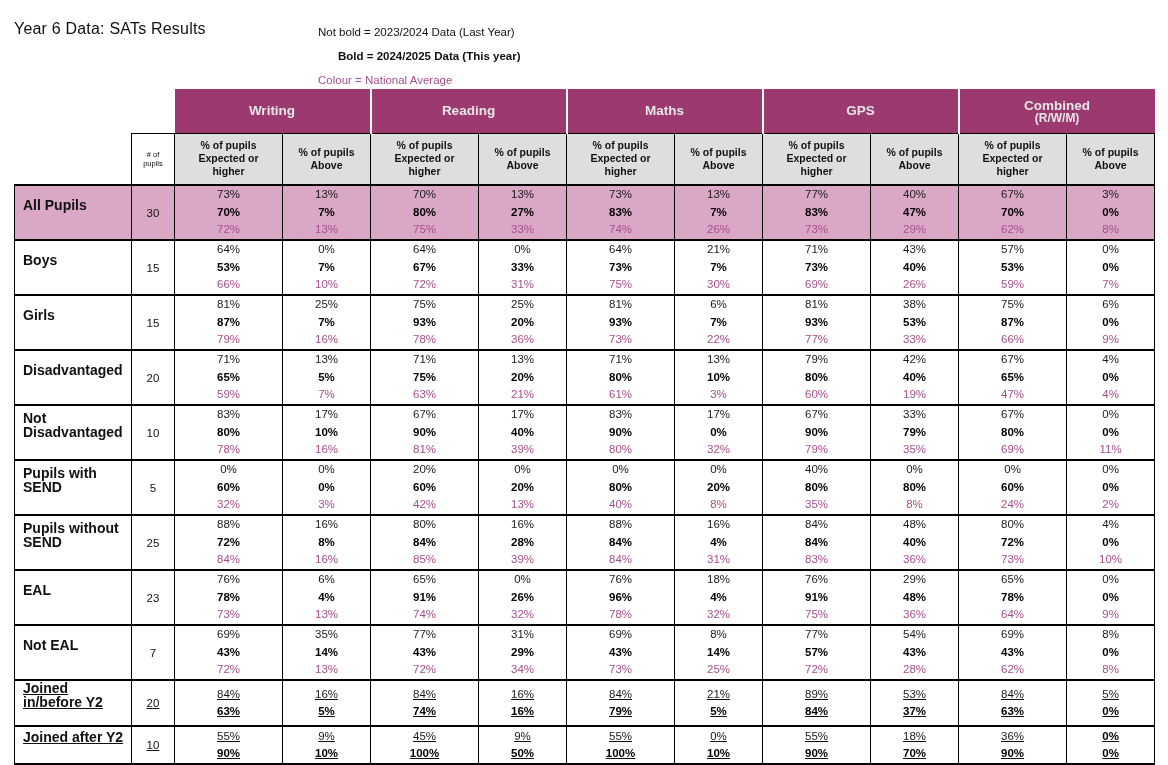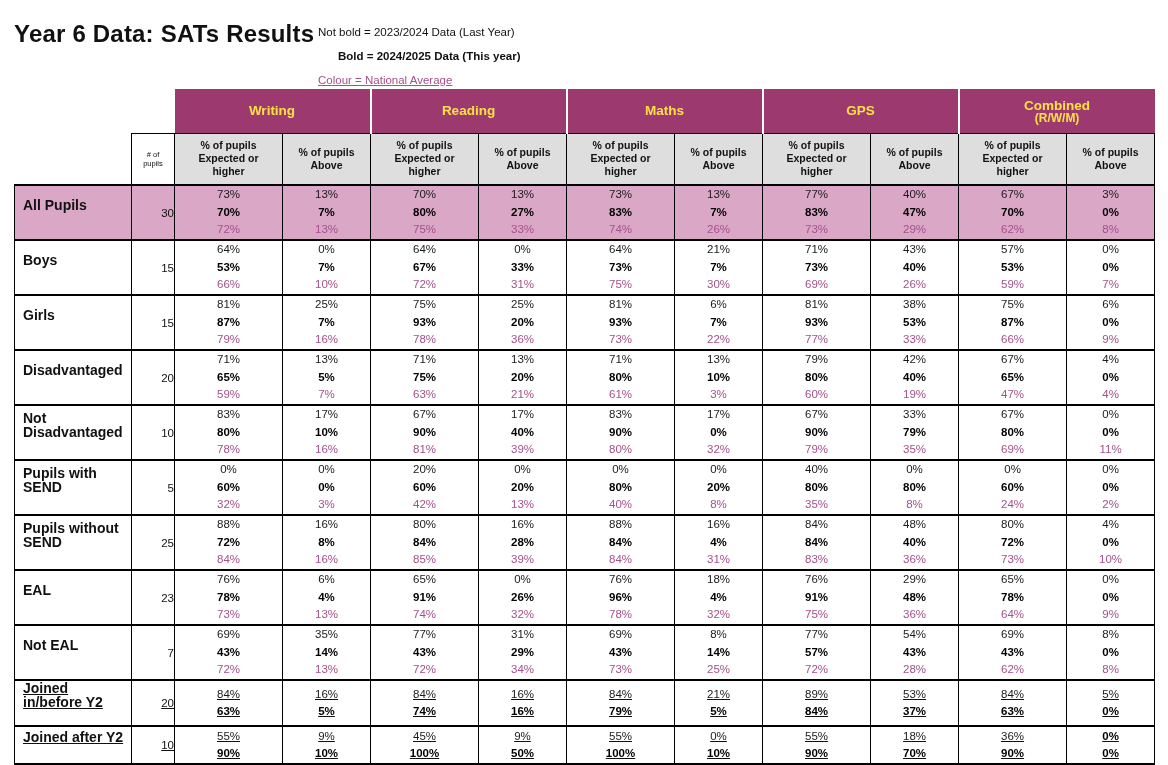--- a/index.html
+++ b/index.html
@@ -5,34 +5,34 @@
   :root{
     --c-header:#9C3A70;
     --c-na:#A4508C;
     --c-hl:#DBA7C7;
     --c-sub:#DEDEDE;
   }
   html,body{margin:0;padding:0;background:#fff;}
   body{font-family:"Liberation Sans",sans-serif;color:#111;}
   #page{position:relative;width:1168px;height:765px;background:#fff;overflow:hidden;}
 
-  #title{position:absolute;left:14px;top:20px;font-size:24px;font-weight:bold;letter-spacing:.2px;}
+  #title{position:absolute;left:14px;top:20px;font-size:16px;font-weight:normal;letter-spacing:.2px;}
   #legend{position:absolute;left:318px;top:26px;font-size:11.5px;line-height:12px;}
   #legend .lg{margin-bottom:12px;}
   #legend .lg.bold{font-weight:bold;padding-left:20px;}
-  #legend .lg.colour{color:var(--c-na);text-decoration:underline;}
+  #legend .lg.colour{color:var(--c-na);}
 
   table{position:absolute;left:14px;top:89px;width:1140px;border-collapse:collapse;table-layout:fixed;}
   td{padding:0;margin:0;}
 
   
   tr.band{height:44px;}
   td.void{border:none;background:#fff;}
   td.subject{
-    background:var(--c-header);color:#fde047;text-align:center;vertical-align:middle;
+    background:var(--c-header);color:#e5e5e5;text-align:center;vertical-align:middle;
     font-weight:bold;font-size:13.5px;border:none;border-left:2px solid #fff;
   }
   td.subject.first{border-left:none;}
   td.subject .subt{font-size:12px;font-weight:bold;line-height:11px;}
 
   
   tr.subhead{height:52px;}
   td.pupnum{
     border:1px solid #000;background:#fff;text-align:center;vertical-align:middle;
     font-size:7.5px;font-weight:normal;line-height:9px;padding:0 4px;
@@ -42,21 +42,21 @@
     font-size:10.5px;font-weight:bold;line-height:13px;padding:0 10px;
   }
 
   
   tbody td{border:1px solid #000;border-top-width:2px;vertical-align:middle;background:#fff;}
   tbody tr:last-child td{border-bottom-width:2px;}
   tr.r3{height:55px;}
   tr.r2{height:38px;text-decoration:underline;}
   tr.hl td{background:var(--c-hl);}
   td.lab{font-weight:bold;font-size:14px;line-height:14px;padding:0 6px 16px 8px;text-align:left;}
-  td.num{text-align:right;font-size:11.5px;}
+  td.num{text-align:center;font-size:11.5px;}
   td.val{text-align:center;}
   .v{font-size:11.5px;line-height:17.5px;}
   .v.ly{font-weight:normal;color:#1a1a1a;}
   .v.ty{font-weight:bold;color:#000;}
   .v.na{color:var(--c-na);}
   .v.ty-force{font-weight:bold;color:#000;}
 </style>
 </head>
 <body>
 

